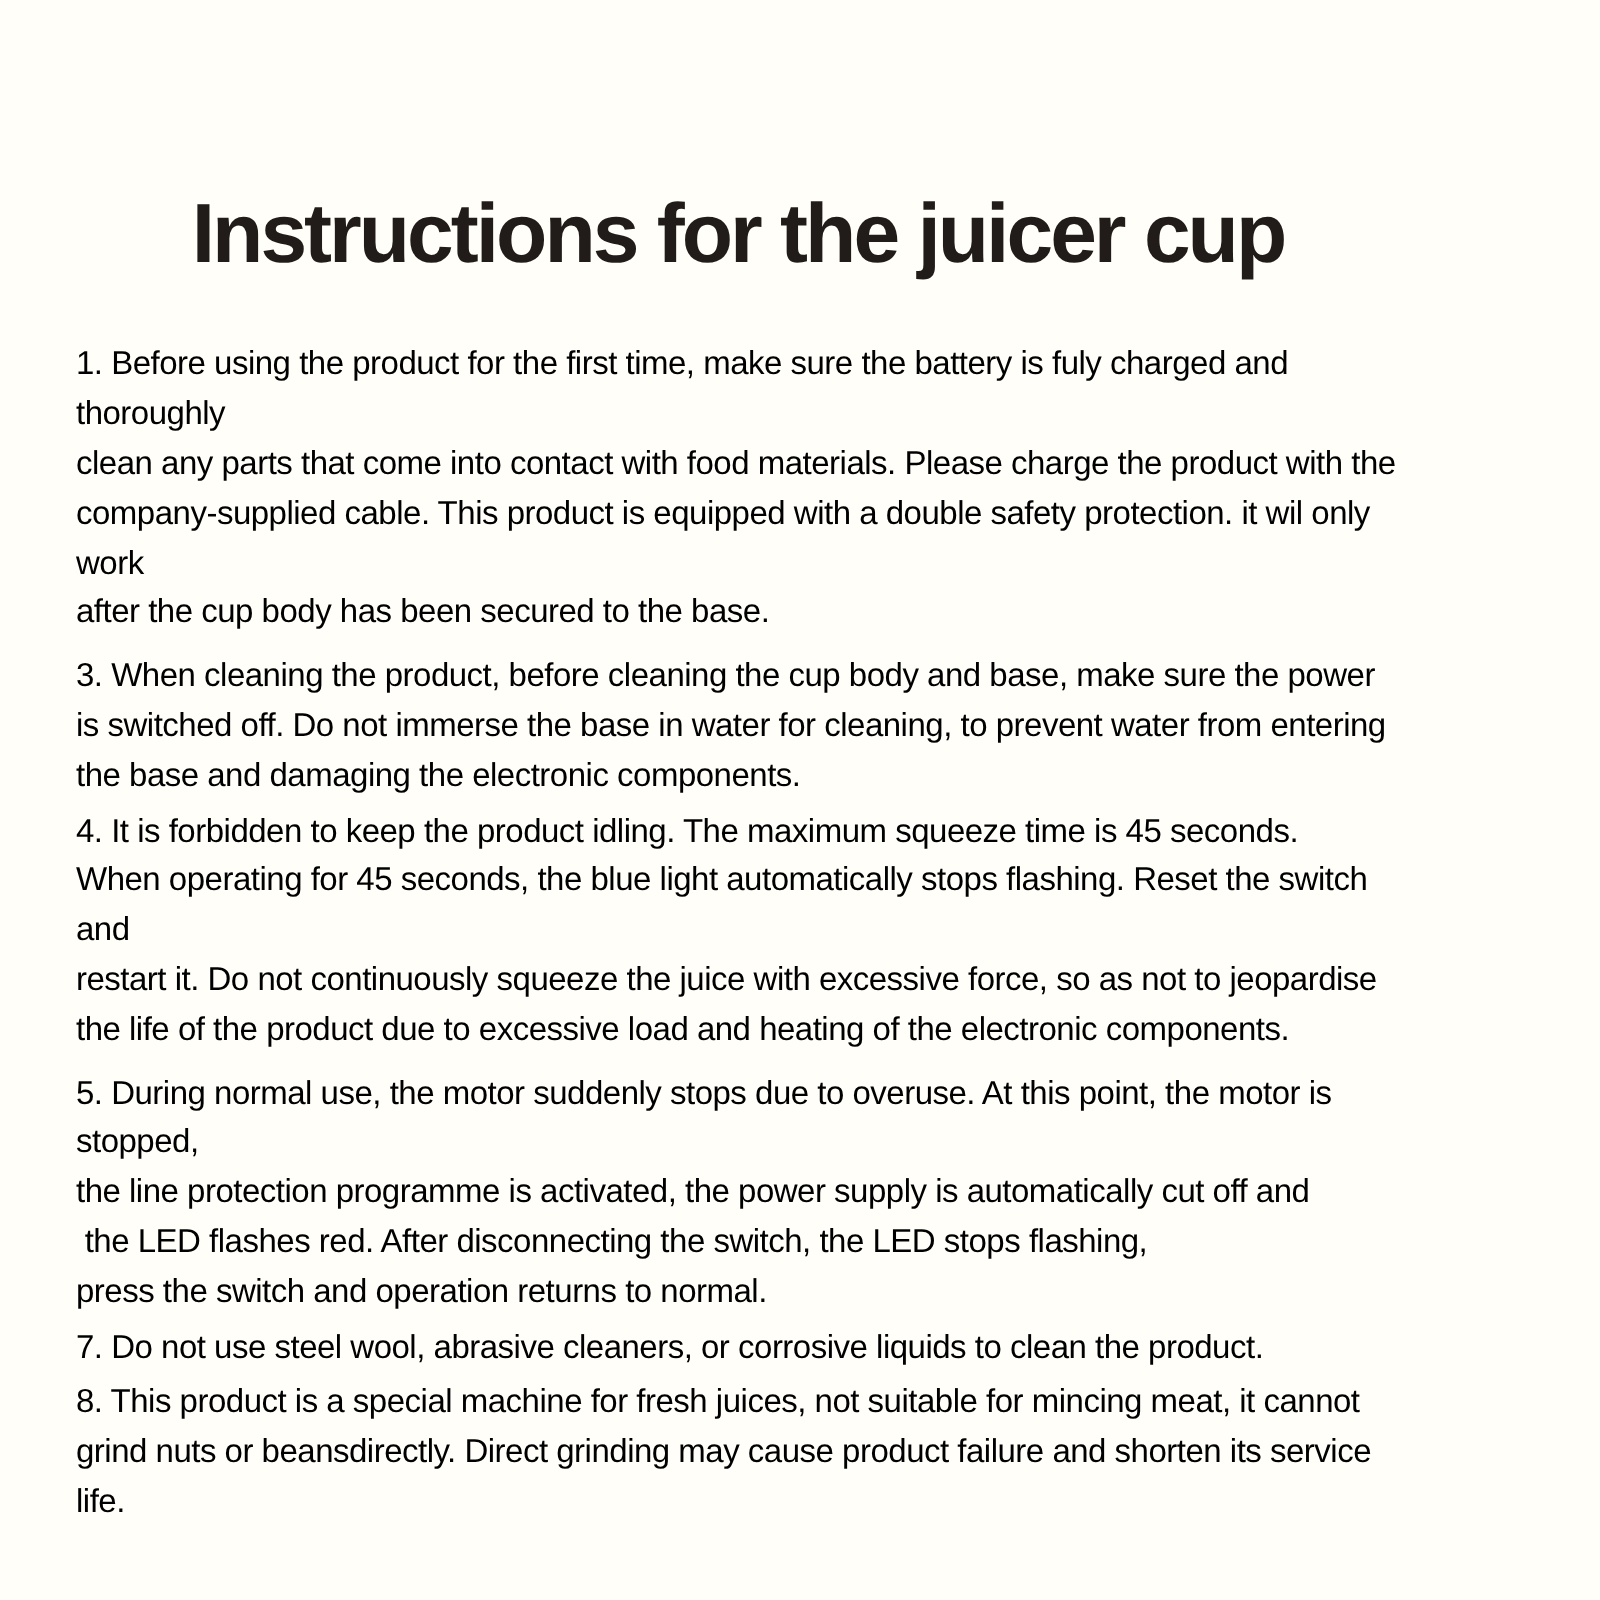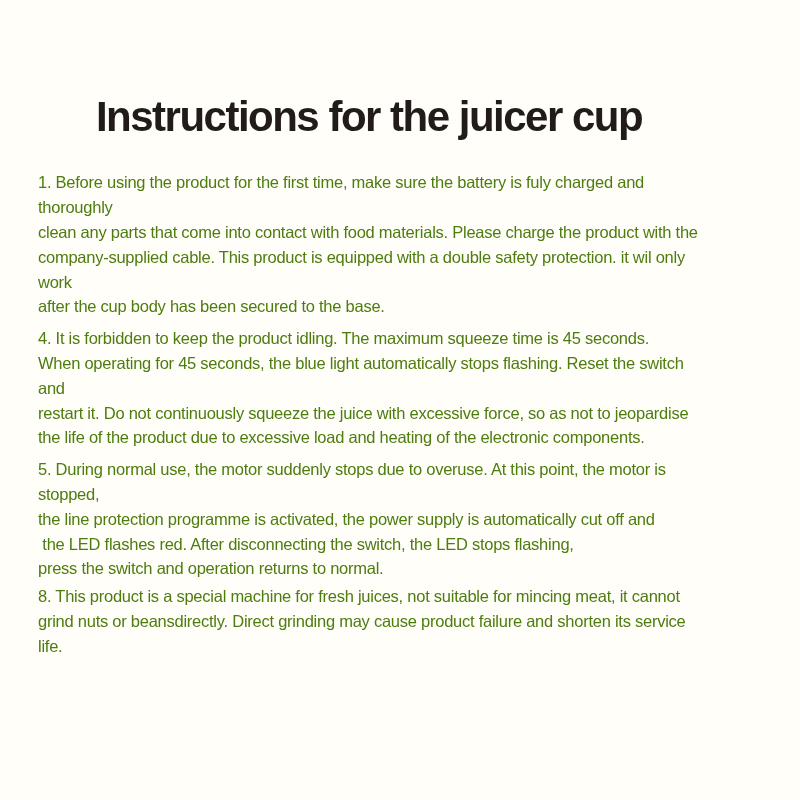--- a/index.html
+++ b/index.html
@@ -29,46 +29,50 @@
     letter-spacing: -1.5px;
     color: #211c1a;
     line-height: 1.2;
   }
   .instruction {
     margin: 0 0 3px 0;
     font-size: 16.5px;
     line-height: 24.8px;
     letter-spacing: -0.25px;
     white-space: pre-wrap;
-    color: #4d7c0f;
+    color: #000000;
   }
   .instruction.gap-after {
     margin-bottom: 7px;
   }
 </style>
 </head>
 <body>
 
 <div class="sheet">
   <h1 class="doc-title">Instructions for the juicer cup</h1>
 
   <p class="instruction gap-after">1. Before using the product for the first time, make sure the battery is fuly charged and thoroughly
 clean any parts that come into contact with food materials. Please charge the product with the
 company-supplied cable. This product is equipped with a double safety protection. it wil only work
 after the cup body has been secured to the base.</p>
 
 
+  <p class="instruction">3. When cleaning the product, before cleaning the cup body and base, make sure the power
+is switched off. Do not immerse the base in water for cleaning, to prevent water from entering
+the base and damaging the electronic components.</p>
 
   <p class="instruction gap-after">4. It is forbidden to keep the product idling. The maximum squeeze time is 45 seconds.
 When operating for 45 seconds, the blue light automatically stops flashing. Reset the switch and
 restart it. Do not continuously squeeze the juice with excessive force, so as not to jeopardise
 the life of the product due to excessive load and heating of the electronic components.</p>
 
   <p class="instruction">5. During normal use, the motor suddenly stops due to overuse. At this point, the motor is stopped,
 the line protection programme is activated, the power supply is automatically cut off and
  the LED flashes red. After disconnecting the switch, the LED stops flashing,
 press the switch and operation returns to normal.</p>
 
 
+  <p class="instruction">7. Do not use steel wool, abrasive cleaners, or corrosive liquids to clean the product.</p>
 
   <p class="instruction">8. This product is a special machine for fresh juices, not suitable for mincing meat, it cannot
 grind nuts or beansdirectly. Direct grinding may cause product failure and shorten its service life.</p>
 </div>
 
 </body></html>

